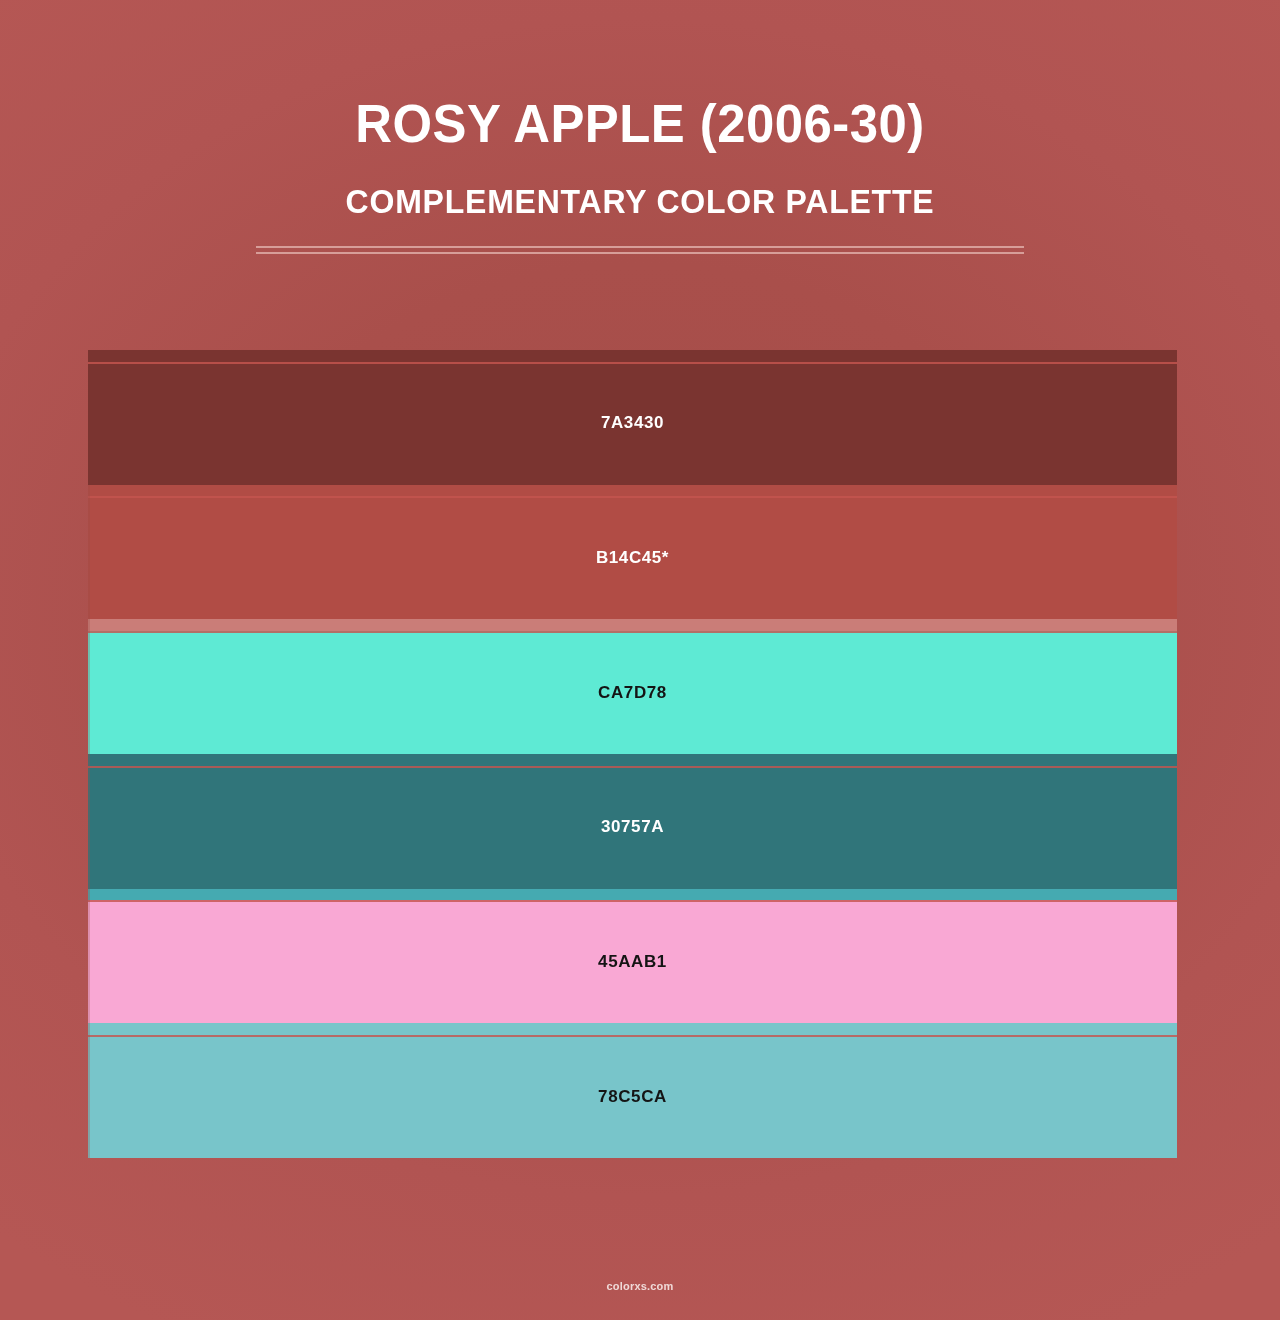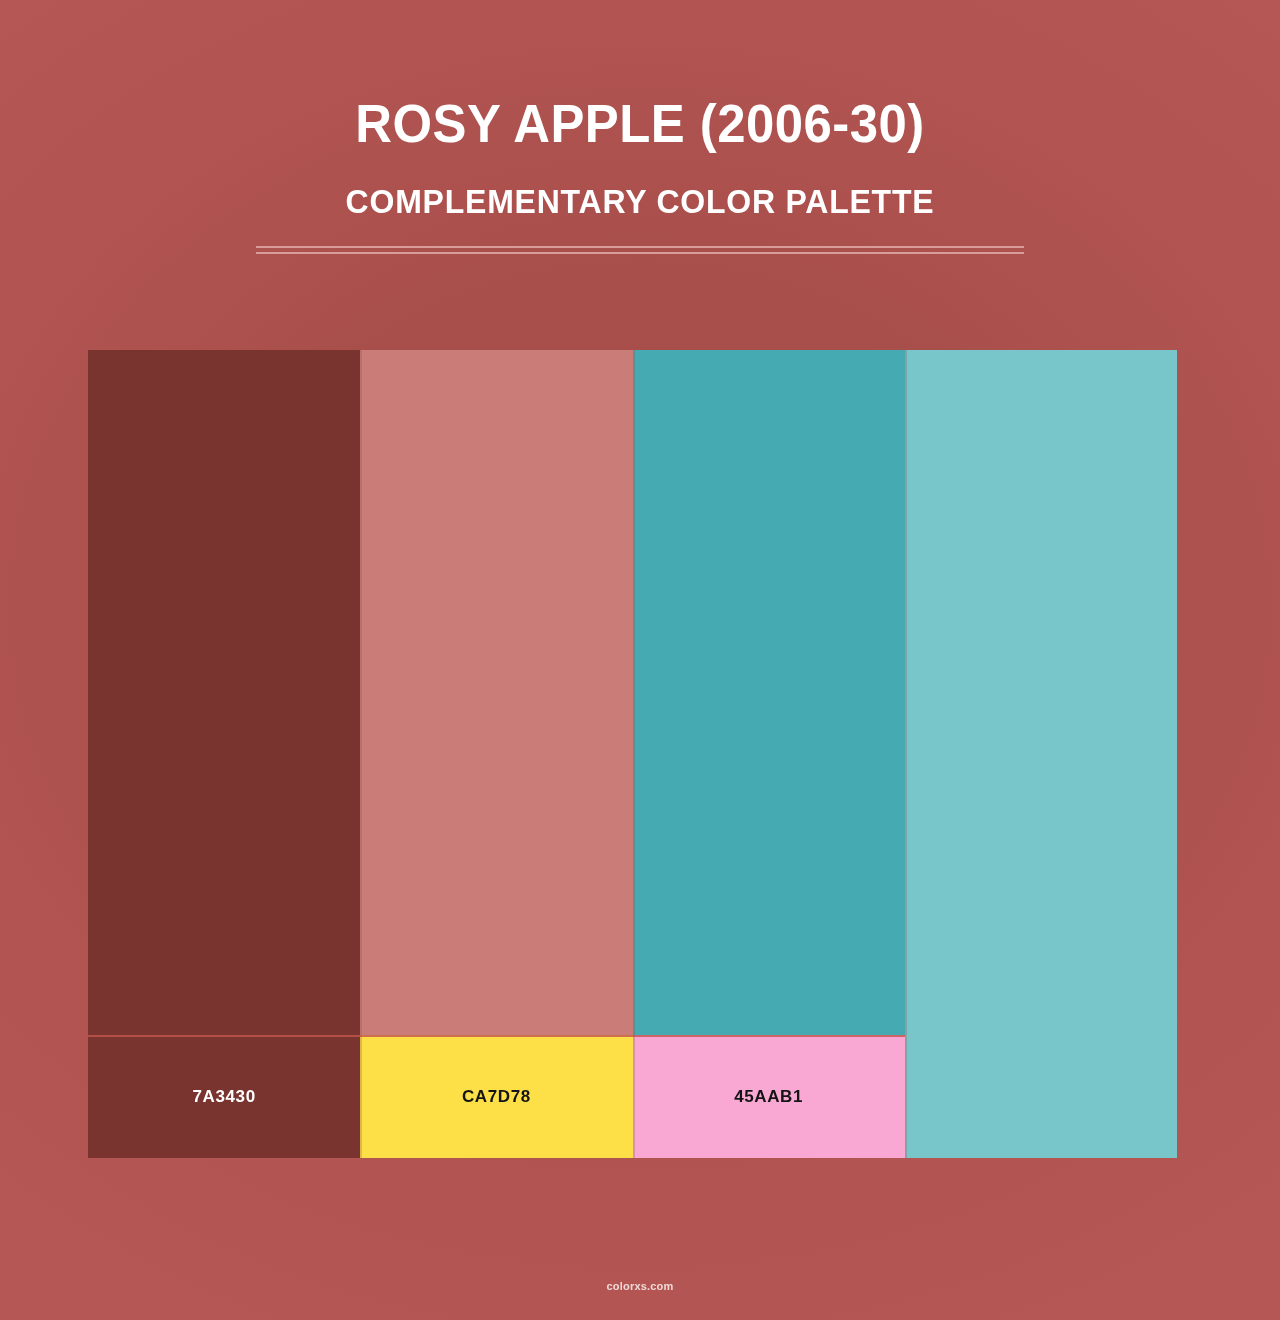--- a/index.html
+++ b/index.html
@@ -62,21 +62,21 @@
   .divider .rule.bottom { top: 6px; }
 
   
   .palette-panel {
     position: absolute;
     left: 88px;
     top: 350px;
     width: 1089px;
     height: 808px;
     display: flex;
-    flex-direction: row;
+    flex-direction: column;
   }
 
   .swatch-column {
     flex: 1 1 0;
     display: flex;
     flex-direction: column;
     position: relative;
   }
 
   .swatch-body {
@@ -151,31 +151,46 @@
 </div>
 
 <div class="palette-panel" id="palette-panel">
     <div class="swatch-column">
       <div class="swatch-body" style="background: rgb(122, 52, 48);"></div>
       <div class="swatch-label-band" style="background: rgb(122, 52, 48);">
         <span class="swatch-label" style="color: rgb(255, 255, 255);">7A3430</span>
       </div>
     </div>
     <div class="swatch-column">
+      <div class="swatch-body" style="background: rgb(177, 76, 69);"></div>
+      <div class="swatch-label-band" style="background: rgb(177, 76, 69);">
+        <span class="swatch-label" style="color: rgb(255, 255, 255);">B14C45*</span>
+      </div>
+    </div>
+    <div class="swatch-column">
       <div class="swatch-body" style="background: rgb(202, 125, 120);"></div>
-      <div class="swatch-label-band" style="background: #fde047;">
+      <div class="swatch-label-band" style="background: #5eead4;">
         <span class="swatch-label" style="color: rgb(20, 20, 20);">CA7D78</span>
+      </div>
+    </div>
+    <div class="swatch-column">
+      <div class="swatch-body" style="background: rgb(48, 117, 122);"></div>
+      <div class="swatch-label-band" style="background: rgb(48, 117, 122);">
+        <span class="swatch-label" style="color: rgb(255, 255, 255);">30757A</span>
       </div>
     </div>
     <div class="swatch-column">
       <div class="swatch-body" style="background: rgb(69, 170, 177);"></div>
       <div class="swatch-label-band" style="background: #f9a8d4;">
         <span class="swatch-label" style="color: rgb(20, 20, 20);">45AAB1</span>
       </div>
     </div>
     <div class="swatch-column">
       <div class="swatch-body" style="background: rgb(120, 197, 202);"></div>
+      <div class="swatch-label-band" style="background: rgb(120, 197, 202);">
+        <span class="swatch-label" style="color: rgb(20, 20, 20);">78C5CA</span>
+      </div>
     </div>
   </div>
 
 <div class="footer">
   <span class="footer-text">colorxs.com</span>
 </div>
 
 </body></html>

